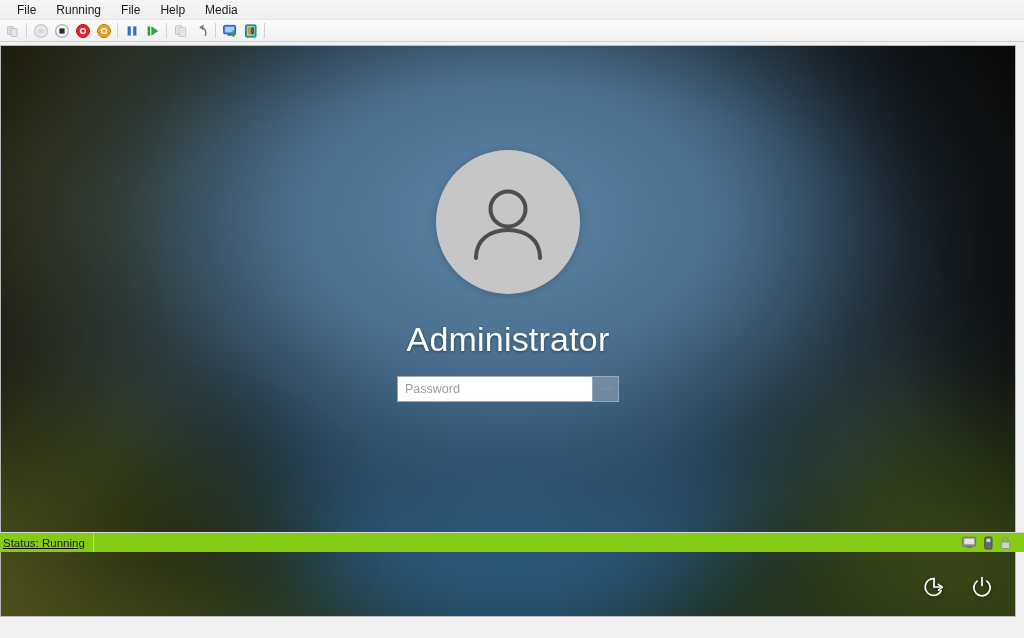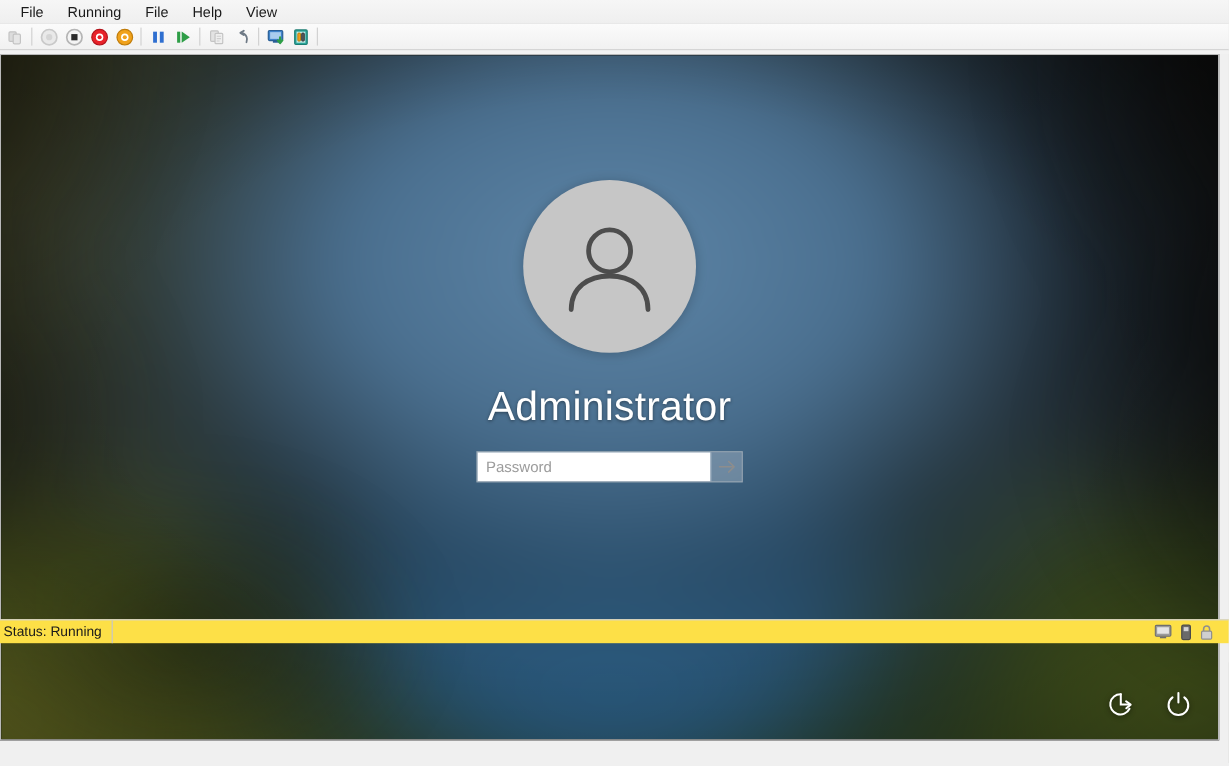--- a/index.html
+++ b/index.html
@@ -179,25 +179,25 @@
   }
   .lock-icon {
     width: 30px; height: 30px;
     display: flex; align-items: center; justify-content: center;
     cursor: pointer;
   }
   .lock-icon svg { display: block; filter: drop-shadow(0 1px 2px rgba(0,0,0,0.5)); }
 
   
   #statusbar {
-    position: absolute; left: 0; bottom: 16px;
+    position: absolute; left: 0; bottom: 0;
     width: 1024px; height: 20px;
-    background: #fde047;
+    background: #84cc16;
     border-top: 1px solid #d4d4d4;
-    display: flex; align-items: center;
+    display: flex; align-items: center; text-decoration: underline;
   }
   #status-text-cell {
     height: 100%;
     display: flex; align-items: center;
     padding: 0 8px 0 3px;
     border-right: 1px solid #c6c6c6;
     font-size: 11.5px;
     color: #1a1a1a;
     white-space: nowrap;
   }
@@ -212,21 +212,21 @@
 </head>
 <body>
 
 <div id="vm-window">
 
   <div id="menubar">
     <div class="menu-item">File</div>
     <div class="menu-item">Running</div>
     <div class="menu-item">File</div>
     <div class="menu-item">Help</div>
-    <div class="menu-item">View</div>
+    <div class="menu-item">Media</div>
   </div>
 
   <div id="toolbar">
 
     <div class="tb-btn" title="Ctrl+Alt+Delete">
       <svg width="16" height="16" viewBox="0 0 16 16">
         <rect x="2.5" y="3.5" width="6" height="8" rx="1" fill="#dcdcdc" stroke="#c3c3c3" stroke-width="1"></rect>
         <rect x="6" y="5.5" width="6" height="8" rx="1" fill="#e6e6e6" stroke="#c3c3c3" stroke-width="1"></rect>
       </svg>
     </div>

